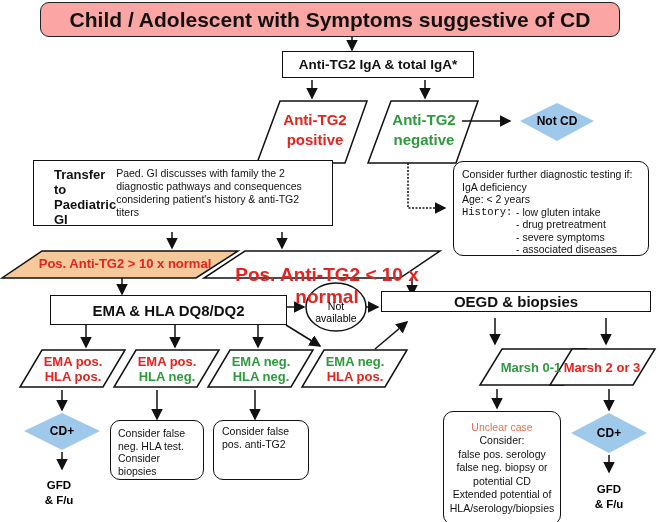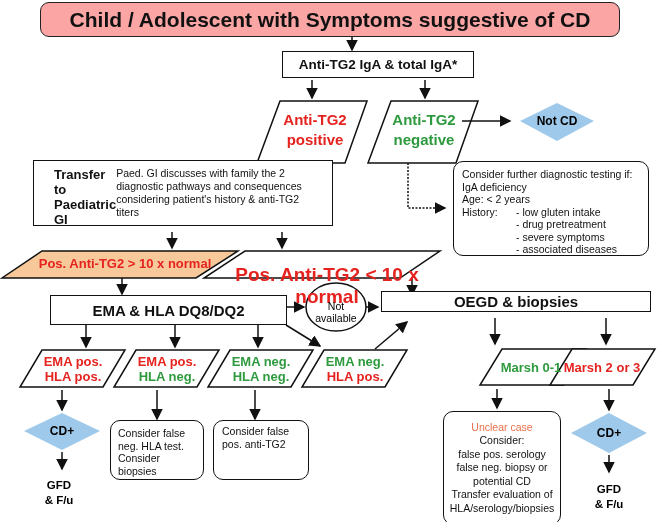--- a/index.html
+++ b/index.html
@@ -99,21 +99,21 @@
 <div class="box left" style="left:33px;top:160px;width:300px;height:66px;padding:6px 20px;flex-direction:row;">
   <div class="bold" style="font-size:13px;margin-bottom:3px;">Transfer to Paediatric GI</div>
   <div style="font-size:10.5px;line-height:13px;text-align:left;">Paed. GI discusses with family the 2 diagnostic pathways and consequences considering patient's history &amp; anti-TG2 titers</div>
 </div>
 
 <div class="box rounded left small" style="left:453px;top:161px;width:196px;height:95px;padding:6px 8px;flex-direction:column;font-size:10.5px;line-height:12.5px;">
   <div>Consider further diagnostic testing if:</div>
   <div>IgA deficiency</div>
   <div>Age: &lt; 2 years</div>
   <div style="display:flex;">
-    <div style="width:54px;">History:</div>
+    <div style="width:54px;font-family:Liberation Mono, monospace;">History:</div>
     <div>
       <div>- low gluten intake</div>
       <div>- drug pretreatment</div>
       <div>- severe symptoms</div>
       <div>- associated diseases</div>
     </div>
   </div>
 </div>
 
 <div class="txt red" style="left:30px;top:256px;width:190px;font-size:13px;">Pos. Anti-TG2 &gt; 10 x normal</div>
@@ -168,15 +168,15 @@
   <div>Consider false</div>
   <div>pos. anti-TG2</div>
 </div>
 
 <div class="box rounded small" style="left:443px;top:411px;width:118px;height:114px;padding:4px 3px;flex-direction:column;font-size:10.5px;line-height:13.5px;">
   <div class="orange">Unclear case</div>
   <div>Consider:</div>
   <div>false pos. serology</div>
   <div>false neg. biopsy or</div>
   <div>potential CD</div>
-  <div>Transfer evaluation of</div>
+  <div>Extended potential of</div>
   <div>HLA/serology/biopsies</div>
 </div>
 
 </body></html>

